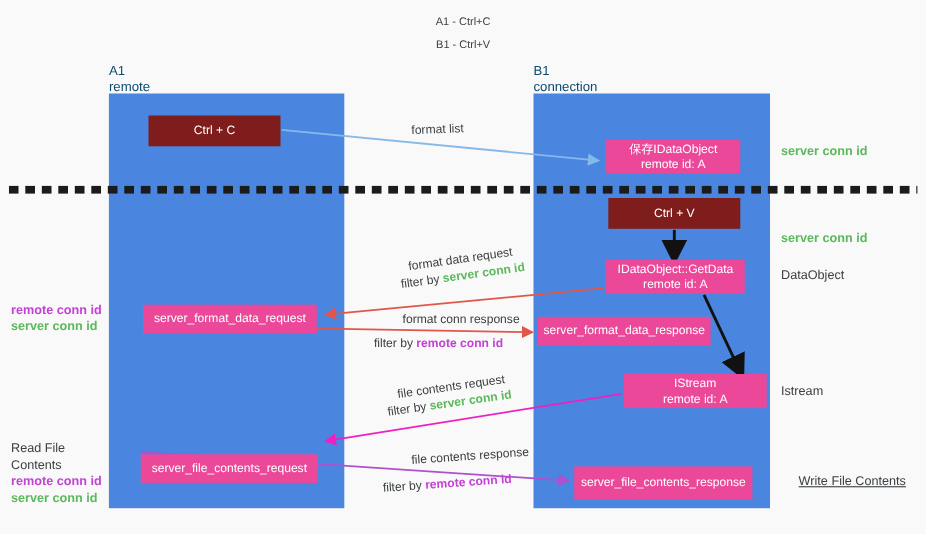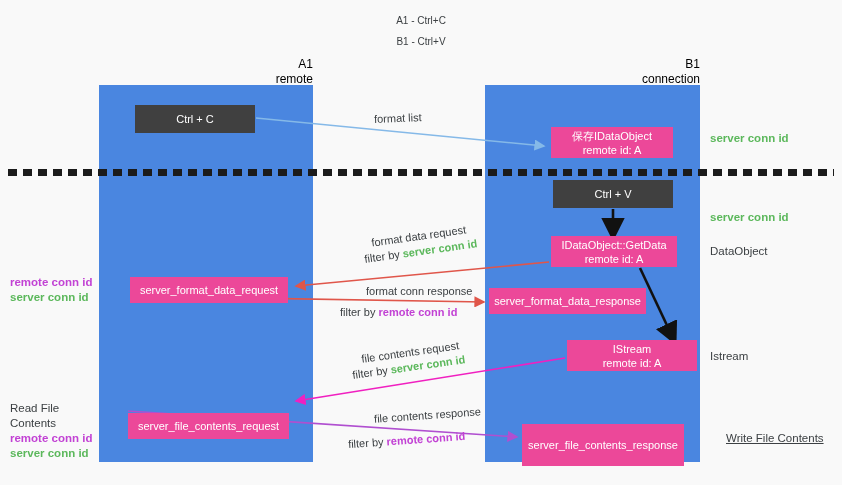--- a/index.html
+++ b/index.html
@@ -27,22 +27,22 @@
     left: 0; top: 10px;
     width: 842px;
     text-align: center;
     color: #3c4043;
     font-size: 10px;
     line-height: 21px;
   }
 
   
   .col-head {
-    text-align: right;
-    color: #000000;
+    text-align: left;
+    color: #0c4a6e;
     font-size: 12px;
     line-height: 15px;
   }
   #head-a1 { left: 99px; top: 57px; width: 214px; }
   #head-b1 { left: 485px; top: 57px; width: 215px; }
 
   
   .lane {
     background: #4a86e0;
     top: 85px;
@@ -66,34 +66,34 @@
     display: flex;
     flex-direction: column;
     align-items: center;
     justify-content: center;
     color: #ffffff;
     font-size: 11px;
     line-height: 14px;
     text-align: center;
     padding: 2px 4px;
   }
-  .node.green  { background: #404040; }
+  .node.green  { background: #7f1d1d; }
   .node.orange { background: #ec4899; }
   .node .l2 { display: block; }
 
   
   #node-ctrl-c      { left: 135px; top: 105px; width: 120px; height: 28px; }
   #node-save-ido    { left: 551px; top: 127px; width: 122px; height: 31px; }
   #node-ctrl-v      { left: 553px; top: 180px; width: 120px; height: 28px; }
   #node-getdata     { left: 551px; top: 236px; width: 126px; height: 31px; }
   #node-fmt-req     { left: 130px; top: 277px; width: 158px; height: 26px; }
   #node-fmt-resp    { left: 489px; top: 288px; width: 157px; height: 26px; }
   #node-istream     { left: 567px; top: 340px; width: 130px; height: 31px; }
   #node-file-req    { left: 128px; top: 385px; width: 161px; height: 26px; margin-top: 28px; }
-  #node-file-resp   { left: 522px; top: 424px; width: 162px; height: 42px; }
+  #node-file-resp   { left: 522px; top: 424px; width: 162px; height: 30px; }
 
   
   .side-note {
     font-size: 11.5px;
     line-height: 15px;
     color: #3c4043;
   }
   .side-note.bold  { font-weight: bold; }
   .green-txt  { color: #5cb85c; font-weight: bold; }
   .purple-txt { color: #c242d4; font-weight: bold; }

